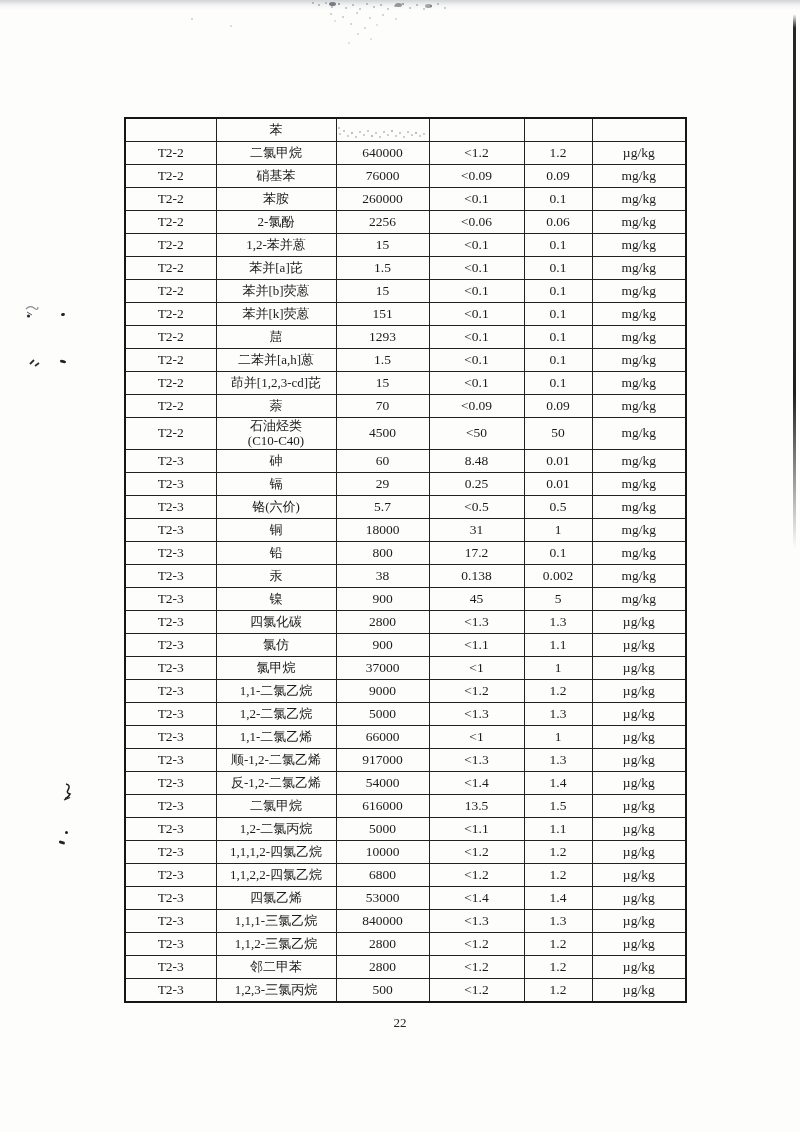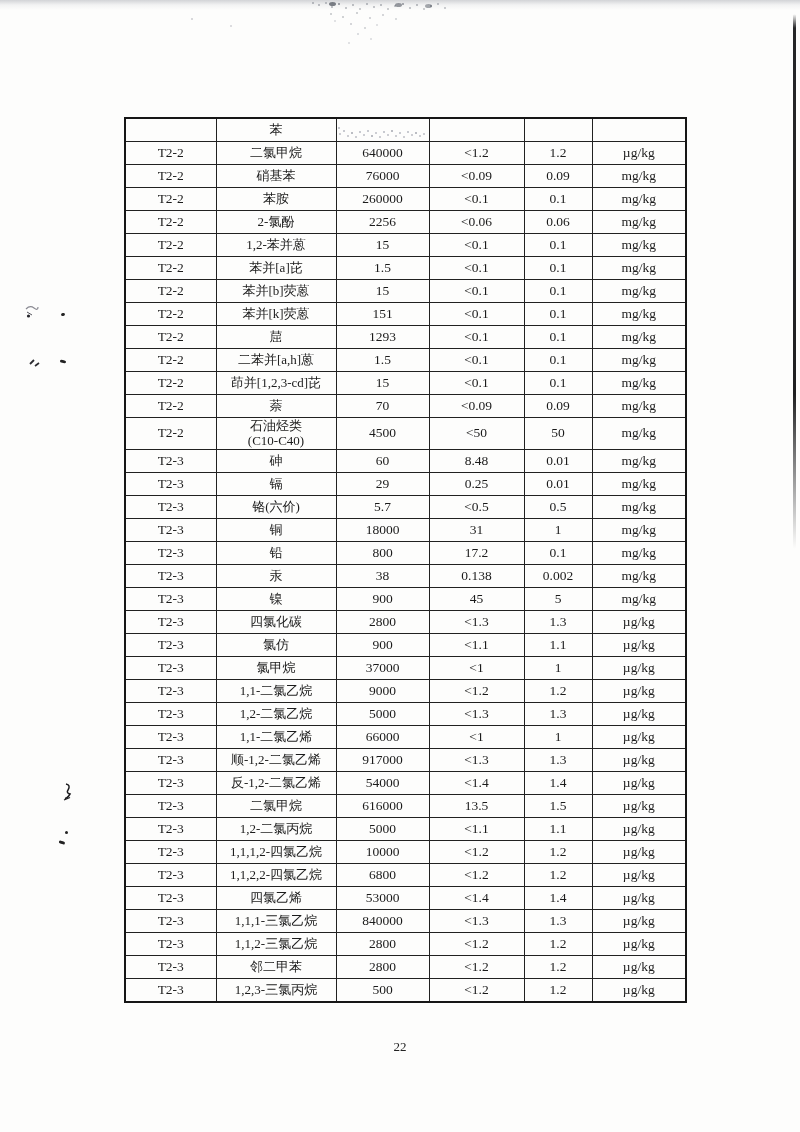--- a/index.html
+++ b/index.html
@@ -69,21 +69,21 @@
     border:1.4px solid #212121;
     text-align:center;vertical-align:middle;
     height:22px;padding:0 2px;
     font-size:13.5px;line-height:1.08;
     overflow:hidden;white-space:nowrap;
   }
   table.results td.analyte{white-space:pre-line;font-size:13px;}
   tr.tall td{height:31px;}
   .page-number{
     position:absolute;left:0;top:1015px;width:800px;
-    text-align:center;font-size:13px;color:#222;margin-top:24px;
+    text-align:center;font-size:13px;color:#222;
   }
 </style>
 </head>
 <body>
 
 <div class="top-shade"></div>
 <div class="smudge-top"></div>
 <div class="smudge-top-blob"></div>
 <div class="speck-faint-a"></div>
 <div class="speck-faint-b"></div>

